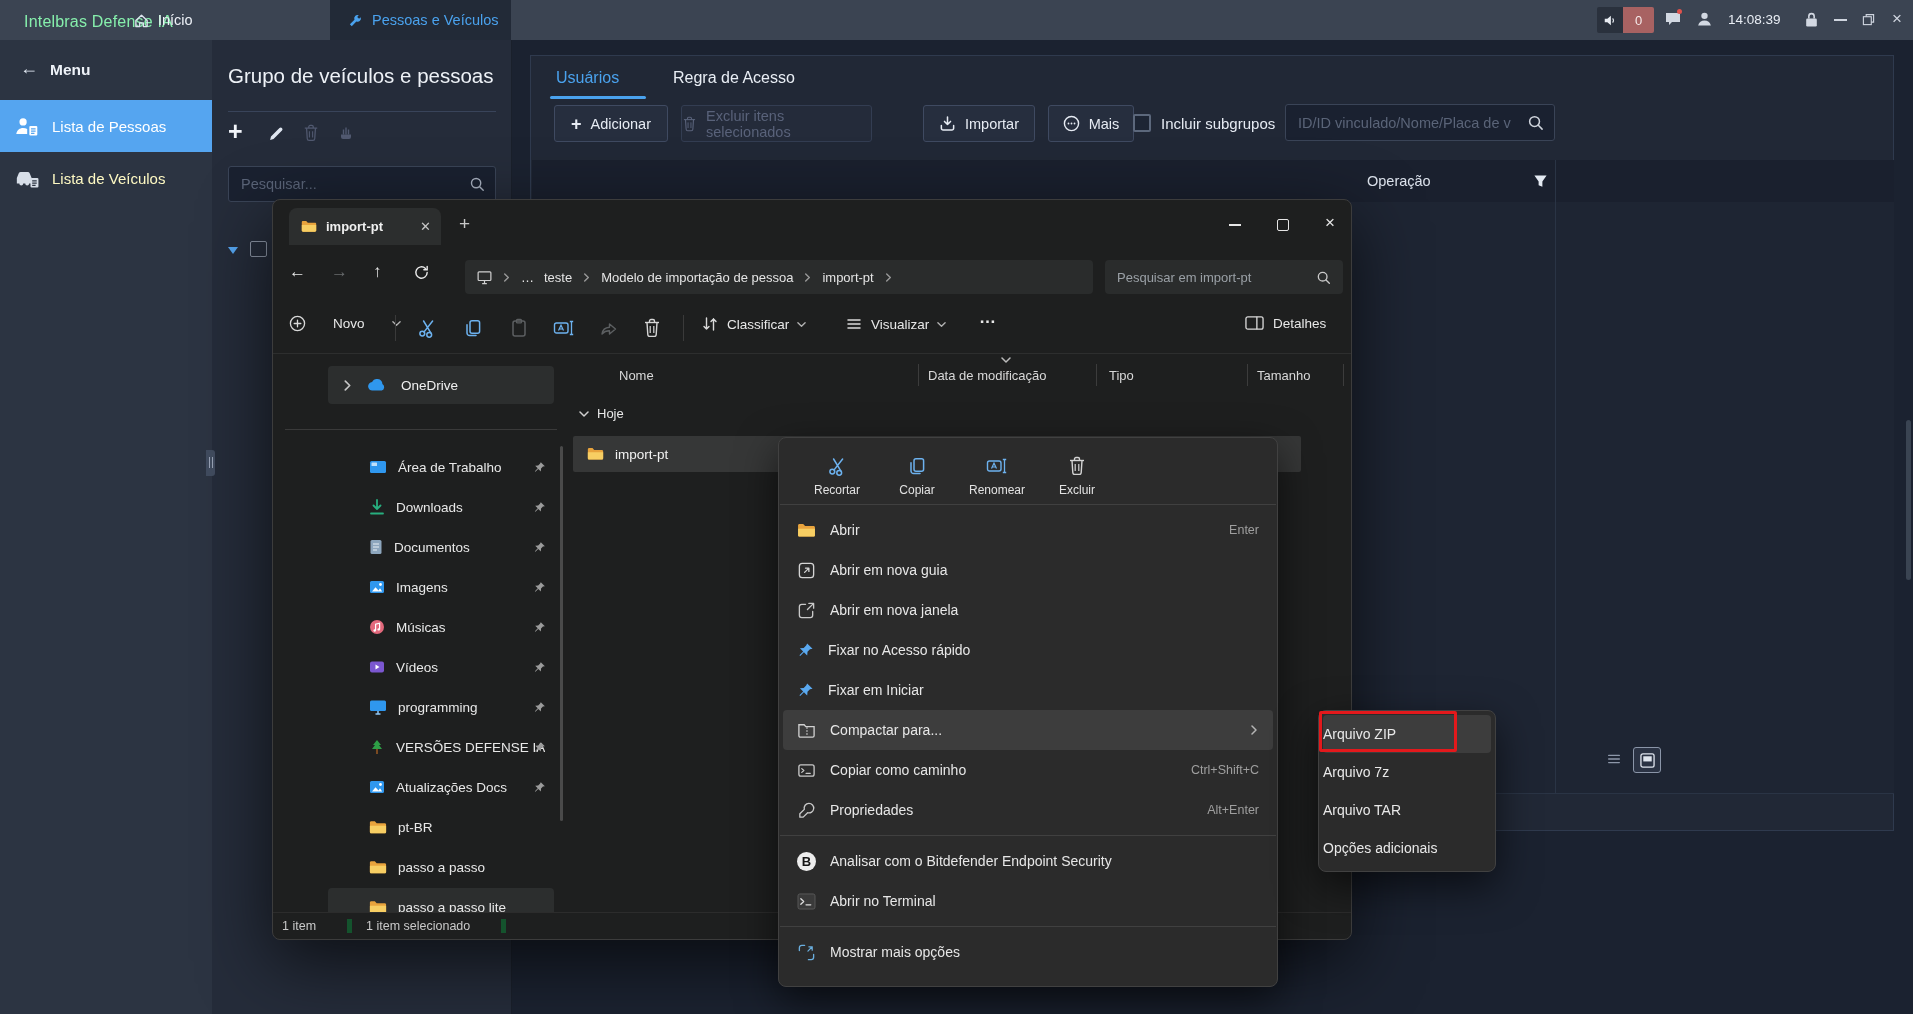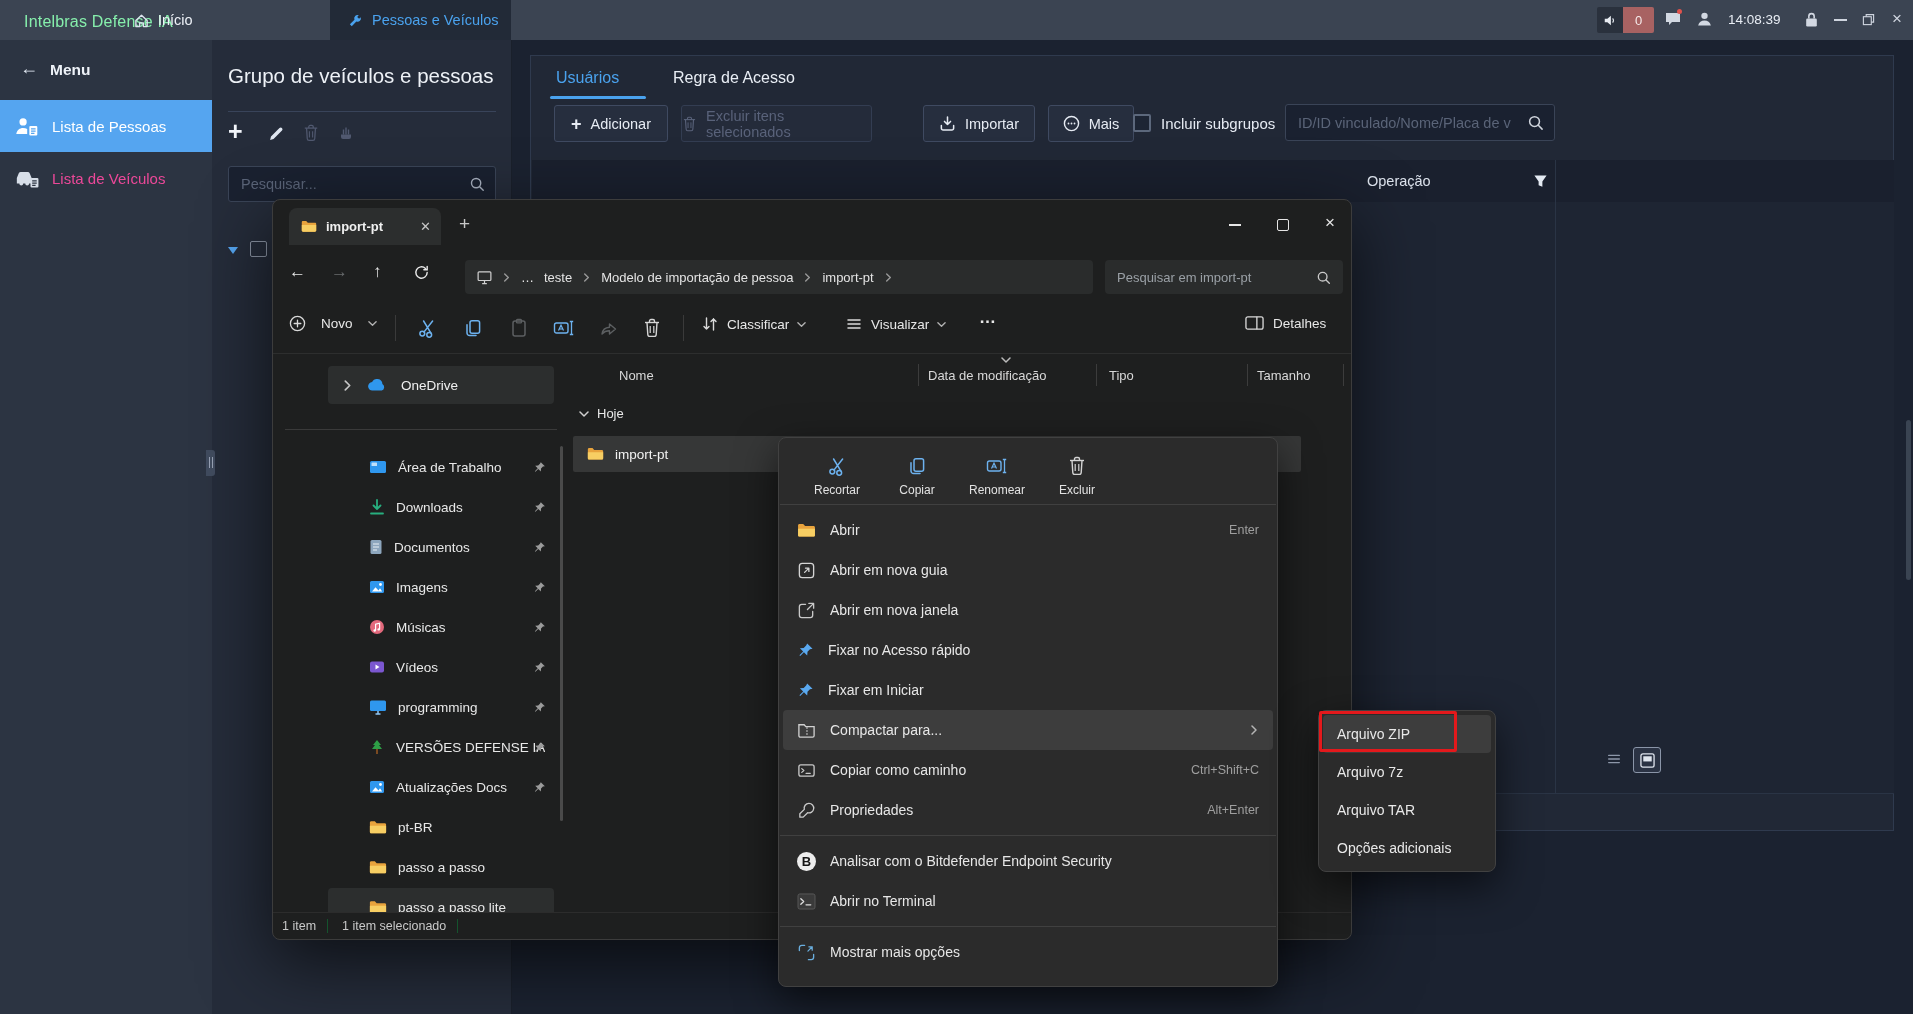--- a/index.html
+++ b/index.html
@@ -11,21 +11,21 @@
 
   
   .topbar{left:0;top:0;width:1913px;height:40px;background:#3b4452}
   .brand{color:#86efac;font-size:16px;letter-spacing:.2px}
   .toptab{height:40px;display:flex;align-items:center;gap:9px;font-size:14.5px;color:#eef2f8}
   .toptab.active{background:#222a37;color:#4aa2ee}
   .winglyph{color:#cfd5df;font-size:17px;line-height:1}
   .sidebar{left:0;top:40px;width:212px;height:974px;background:#2c3442}
   .menuhead{color:#eef2f8;font-size:15.5px;font-weight:bold}
   .navitem{left:0;width:212px;height:52px;display:flex;align-items:center;gap:13px;padding-left:14px;box-sizing:border-box;
-    color:#ec4899;font-size:15px}
+    color:#fef9c3;font-size:15px}
   .navitem.sel{background:#55a5f0;color:#fff}
   .panel{left:212px;top:40px;width:300px;height:974px;background:#252c3a;border-right:1px solid #1a202b;box-sizing:border-box}
   .ptitle{color:#eef2f7;font-size:20.5px;font-weight:500}
   .pdivider{height:1px;background:#39445a}
   .psearch,.msearch{background:#1a2130;border:1px solid #3a4457;border-radius:3px;box-sizing:border-box;display:flex;align-items:center}
   .psearch input,.msearch input{flex:1;background:transparent;border:0;outline:none;color:#cfd6e2;
     font-size:14.5px;font-family:"Liberation Sans",sans-serif;padding:0 8px 0 12px;min-width:0}
   .psearch input::placeholder,.msearch input::placeholder{color:#5a6478}
   .card{left:530px;top:55px;width:1364px;height:776px;background:#212836;border:1px solid #2f3a4e;box-sizing:border-box}
   .mtab{font-size:16px;color:#e9eef5}
@@ -58,39 +58,39 @@
   .etool{color:#e8e8e8;font-size:13.5px}
   .tsep{width:1px;height:26px;background:#3a3a3a}
   .srow{left:55px;width:226px;height:38px;display:flex;align-items:center;gap:11px;padding-left:41px;
     box-sizing:border-box;border-radius:4px;color:#e8e8e8;font-size:13.5px;white-space:nowrap;overflow:hidden}
   .srow .pin{position:absolute;right:8px;color:#9b9b9b}
   .ehead{color:#d8d8d8;font-size:13px}
   .esep{width:1px;height:22px;background:#3c3c3c}
   .frow{background:#363737;border-radius:2px;display:flex;align-items:center;gap:11px;padding-left:14px;
     box-sizing:border-box;color:#f2f2f2;font-size:13.5px}
   .estatus{color:#c9c9c9;font-size:12.5px}
-  .sdiv{padding-right:11px;border-right:1px solid #14532d;margin-right:14px}
+  .sdiv{padding-right:31px;border-right:5px solid #14532d;margin-right:14px}
 
   
   .cmenu{left:778px;top:437px;width:500px;background:#2b2b2b;border:1px solid #414141;border-radius:8px;
     box-shadow:0 14px 40px rgba(0,0,0,.6);box-sizing:border-box;padding:14px 0;z-index:30}
   .qrow{display:flex;padding:4px 0 2px 18px}
   .qa{width:80px;display:flex;flex-direction:column;align-items:center;gap:7px;color:#e2e2e2;font-size:12px}
   .msep{height:1px;background:#404040;margin:5px 1px}
   .mi{height:40px;margin:0 4px;border-radius:4px;display:flex;align-items:center;gap:14px;
     padding:0 14px;color:#e7e7e7;font-size:14px}
   .mi.hover{background:#3d3d3d}
   .mi .sc{margin-left:auto;color:#9f9f9f;font-size:12.5px}
   .gray{color:#d4d4d4}
   .bd-icon{width:19px;height:19px;border-radius:50%;background:#ededed;color:#151515;font-weight:bold;
     font-size:13px;display:flex;align-items:center;justify-content:center;flex:none}
   .bd-icon::after{content:"B"}
   .smenu{left:1318px;top:710px;width:178px;background:#2b2b2b;border:1px solid #414141;border-radius:8px;
     box-shadow:0 14px 40px rgba(0,0,0,.6);box-sizing:border-box;padding:4px;z-index:35}
-  .smi{height:38px;display:flex;align-items:center;padding-left:14px;border-radius:4px;color:#e9e9e9;font-size:14px}
+  .smi{height:38px;display:flex;align-items:center;border-radius:4px;color:#e9e9e9;font-size:14px}
   .smi.hover{background:#3d3d3d}
   .redbox{left:1319px;top:711px;width:138px;height:41px;border:3px solid #e3191c;border-radius:2px;z-index:50;box-sizing:border-box}
   .cdown{transform:rotate(90deg)}
 </style>
 </head>
 <body>
 
 <svg width="0" height="0" style="position:absolute">
   <symbol id="chev" viewBox="0 0 10 10">
       <path d="M3 1l4 4-4 4" fill="none" stroke="currentColor" stroke-width="1.5" stroke-linecap="round" stroke-linejoin="round"></path>
@@ -470,21 +470,21 @@
         </svg>
     </div>
     <div class="ab pill esearch" style="left:832px;top:60px;width:238px">
       <input placeholder="Pesquisar em import-pt" style="">
       <svg class="i" style="margin-right:12px" width="15" height="15" color="#c9c9c9">
           <use href="#mag"></use>
         </svg>
     </div>
 
     <div class="ab" style="left:0;top:102px;width:1078px;height:52px;border-bottom:1px solid #2d2e2e;box-sizing:border-box">
-      <div class="ab flex" style="left:16px;top:13px;gap:15px">
+      <div class="ab flex" style="left:16px;top:13px;gap:27px">
         <svg class="i" width="17" height="17" color="#d9d9d9">
             <use href="#plusc"></use>
           </svg>
         <span class="etool">Novo</span>
         <svg class="i cdown" width="9" height="9" color="#b0b0b0">
             <use href="#chev"></use>
           </svg>
       </div>
       <div class="ab tsep" style="left:122px;top:13px"></div>
       <svg class="ab i" style="left:144px;top:16px" width="20" height="20" class2="blue" color="#6db2ef">

